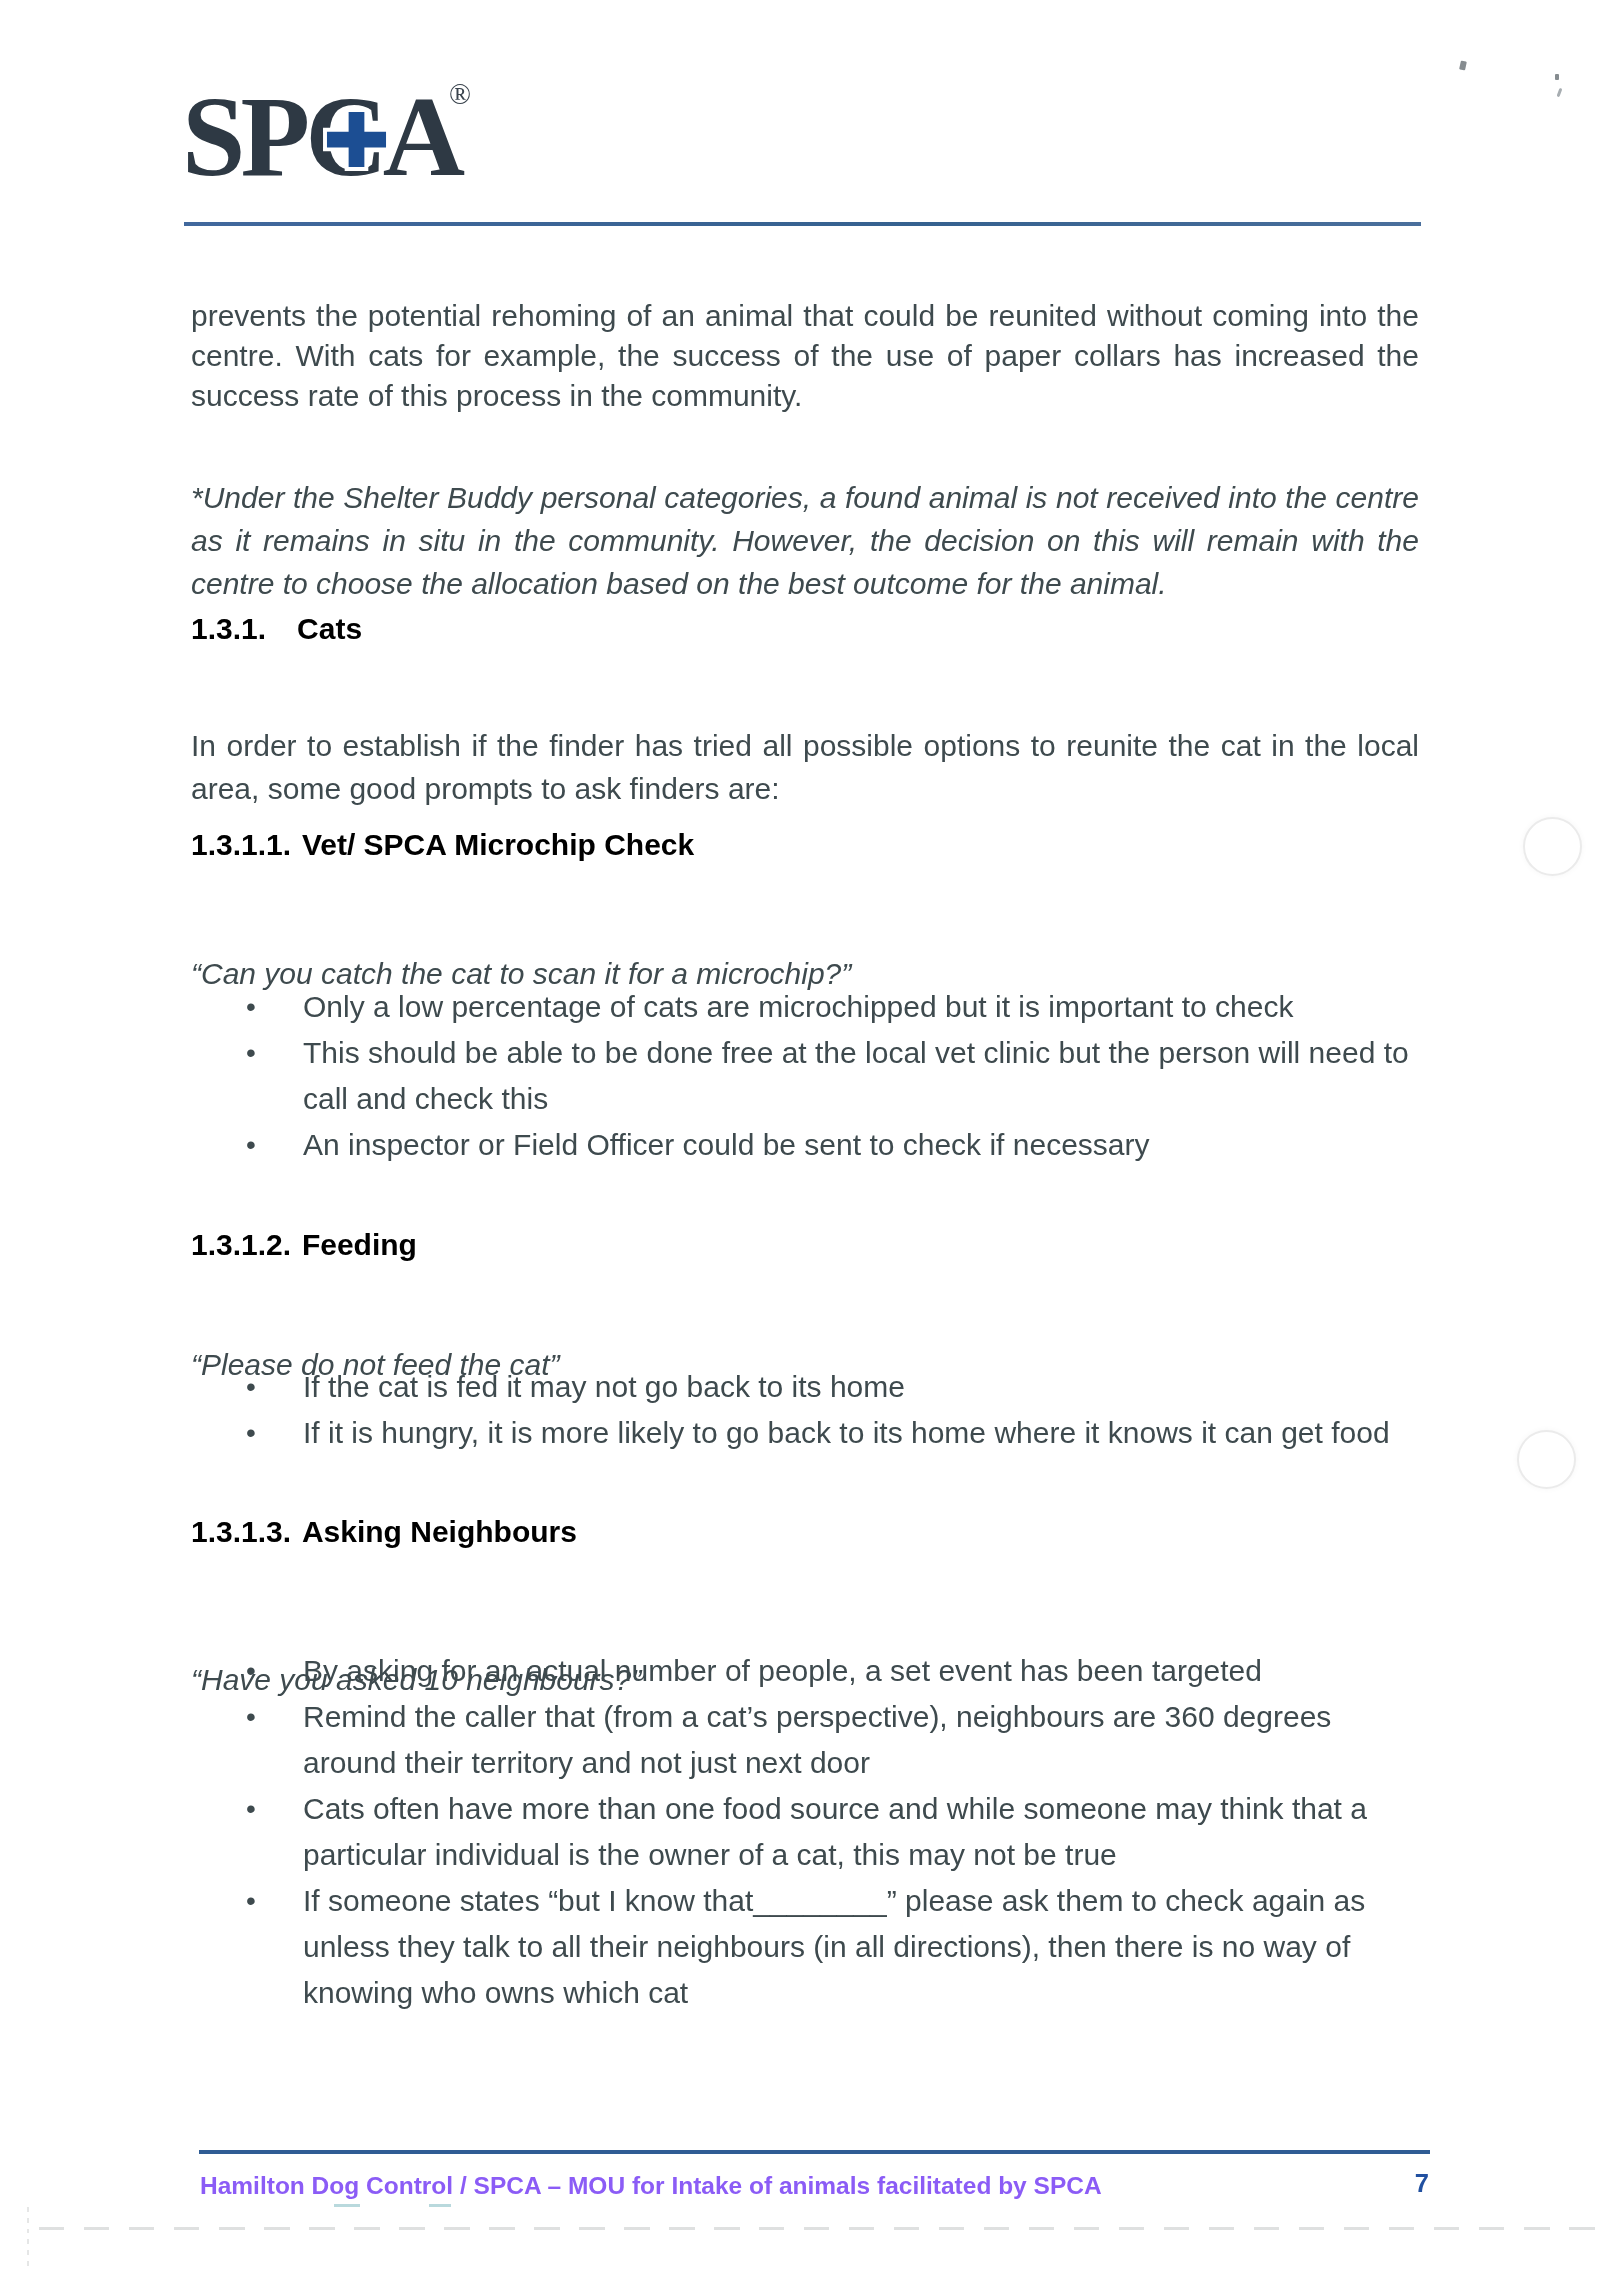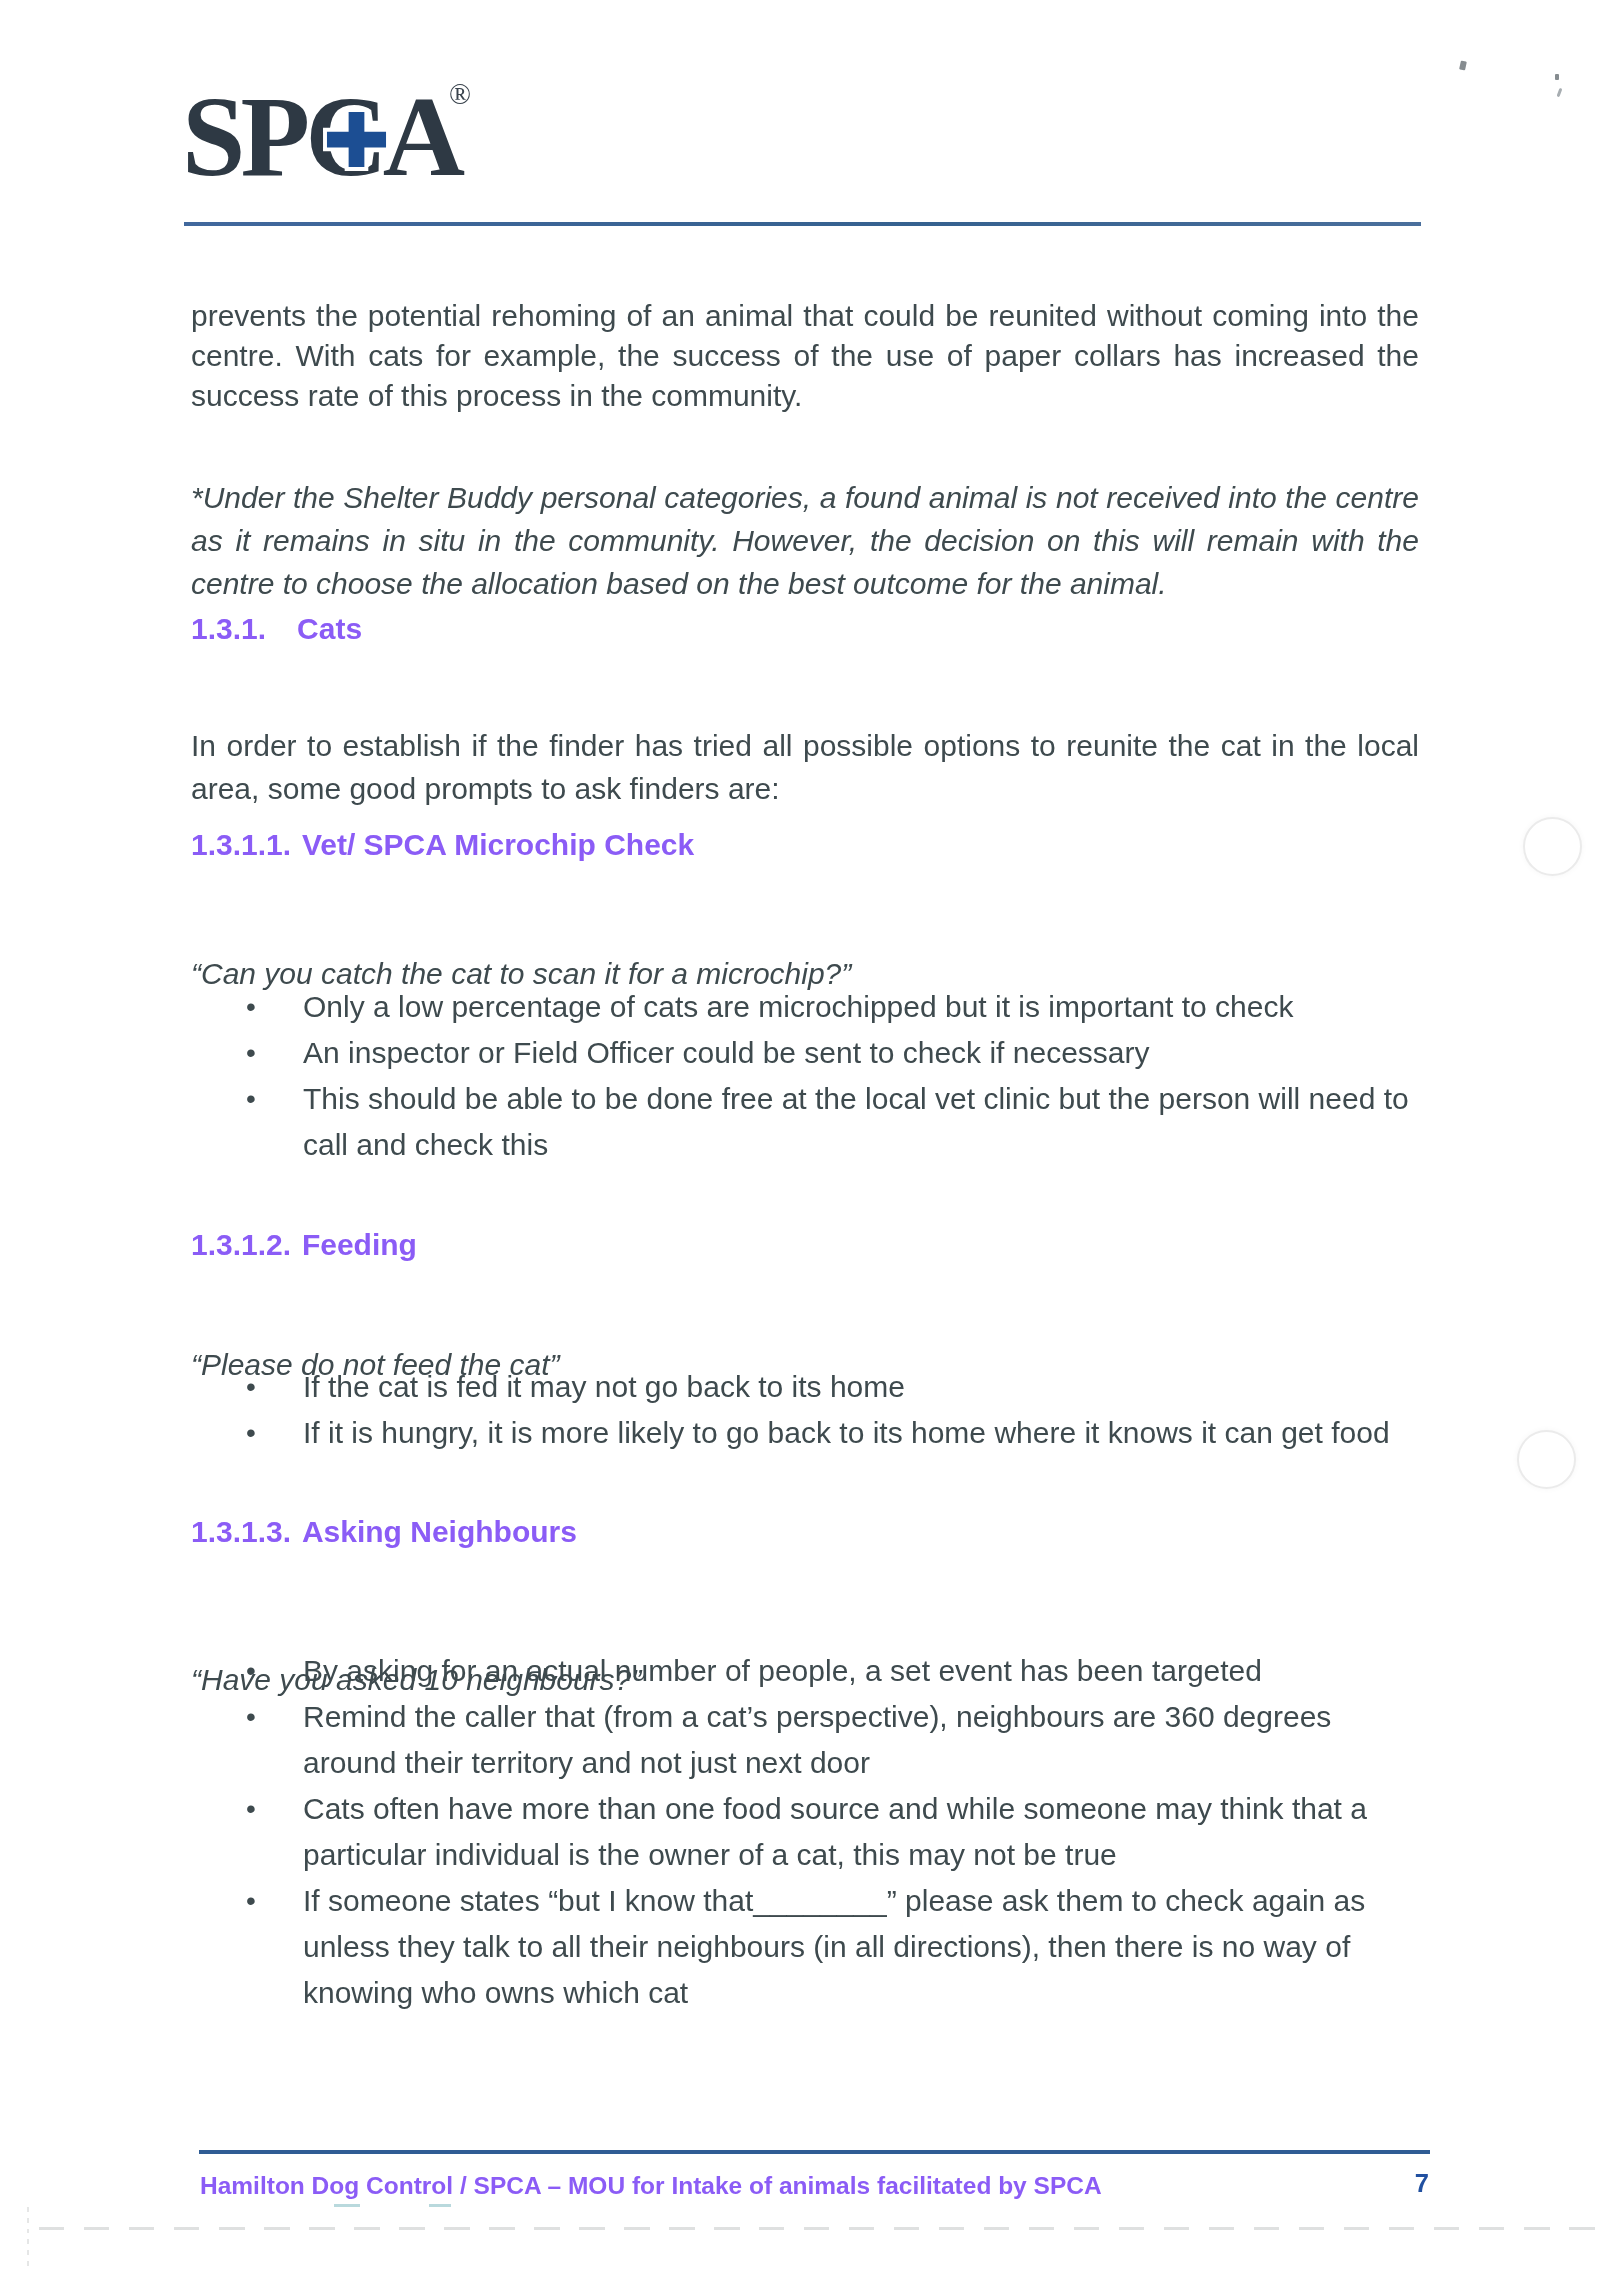--- a/index.html
+++ b/index.html
@@ -43,21 +43,21 @@
   
   .para {
     position:absolute; left:191px; width:1228px;
     font-size:30px; line-height:40px;
     text-align:justify;
   }
   .note { font-style:italic; line-height:43px; }
 
   .heading {
     position:absolute; left:191px;
-    font-size:30px; line-height:40px; font-weight:bold; color:#8b5cf6;
+    font-size:30px; line-height:40px; font-weight:bold; color:#000000;
     white-space:nowrap;
   }
   .heading .num-wide { display:inline-block; margin-right:31px; }
   .heading .num { display:inline-block; margin-right:10.8px; }
 
   .quote {
     position:absolute; left:191px; width:1228px;
     font-size:30px; line-height:40px; font-style:italic;
   }
 
@@ -135,22 +135,22 @@
     <span class="num-wide">1.3.1.</span><span>Cats</span>
   </div>
   <p class="para" style="top:694px; line-height:43px;">In order to establish if the finder has tried all possible options to reunite the cat in the local area, some good prompts to ask finders are:</p>
 
   <div class="heading" style="top:825px;">
     <span class="num">1.3.1.1.</span><span>Vet/ SPCA Microchip Check</span>
   </div>
   <p class="quote" style="top:924px;">“Can you catch the cat to scan it for a microchip?”</p>
   <ul class="bullets" style="top:980px;">
     <li>Only a low percentage of cats are microchipped but it is important to check</li>
+    <li>This should be able to be done free at the local vet clinic but the person will need to call and check this</li>
     <li>An inspector or Field Officer could be sent to check if necessary</li>
-    <li>This should be able to be done free at the local vet clinic but the person will need to call and check this</li>
   </ul>
 
   <div class="heading" style="top:1225px;">
     <span class="num">1.3.1.2.</span><span>Feeding</span>
   </div>
   <p class="quote" style="top:1315px;">“Please do not feed the cat”</p>
   <ul class="bullets" style="top:1360px;">
     <li>If the cat is fed it may not go back to its home</li>
     <li>If it is hungry, it is more likely to go back to its home where it knows it can get food</li>
   </ul>

